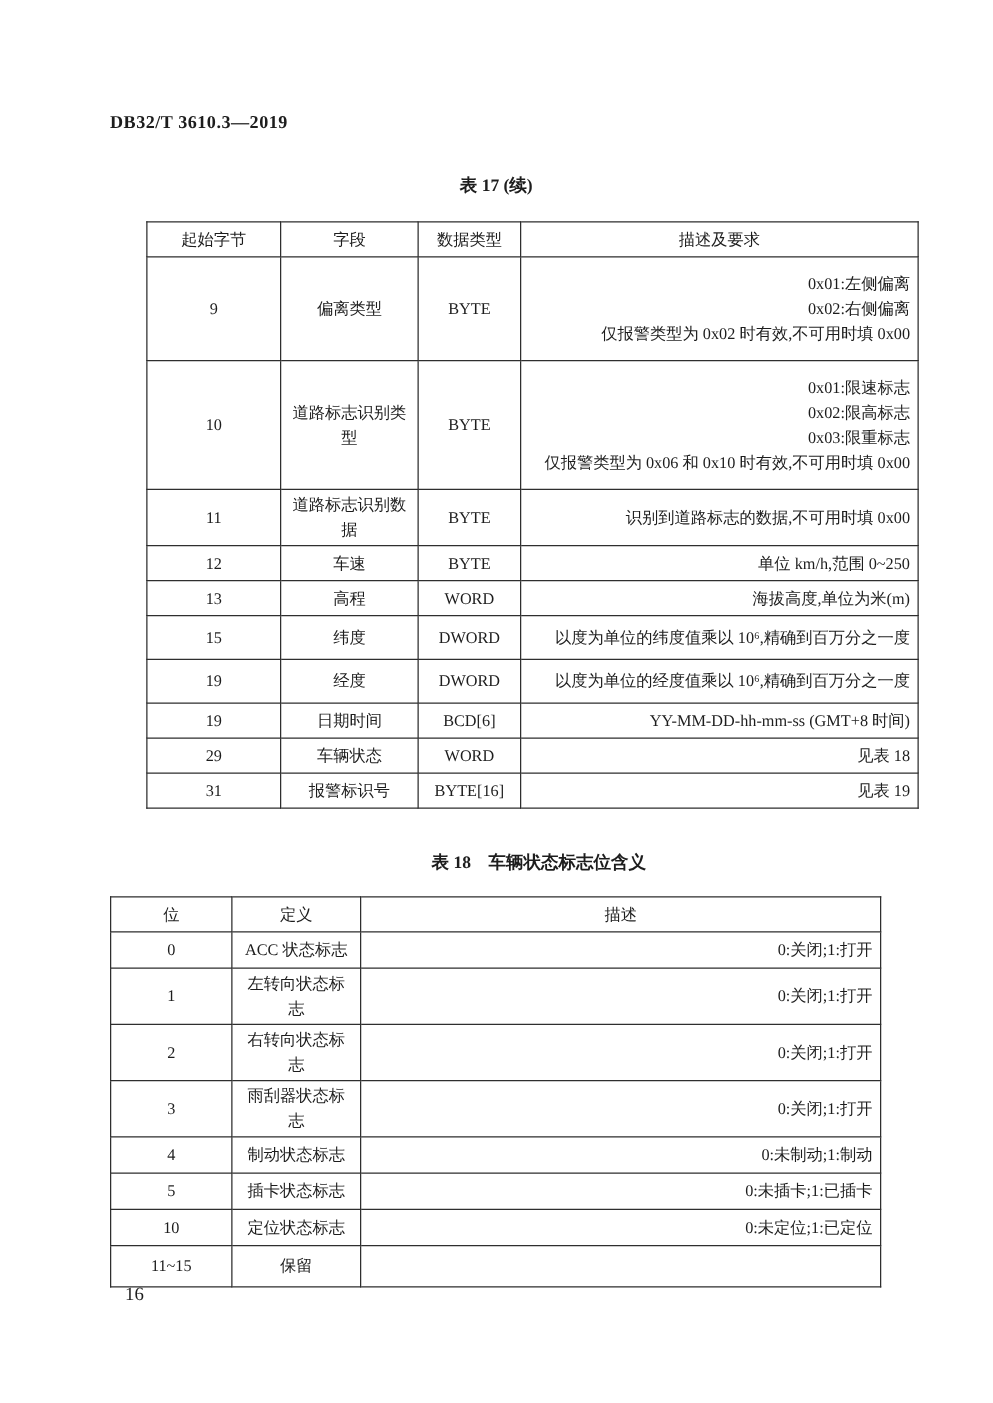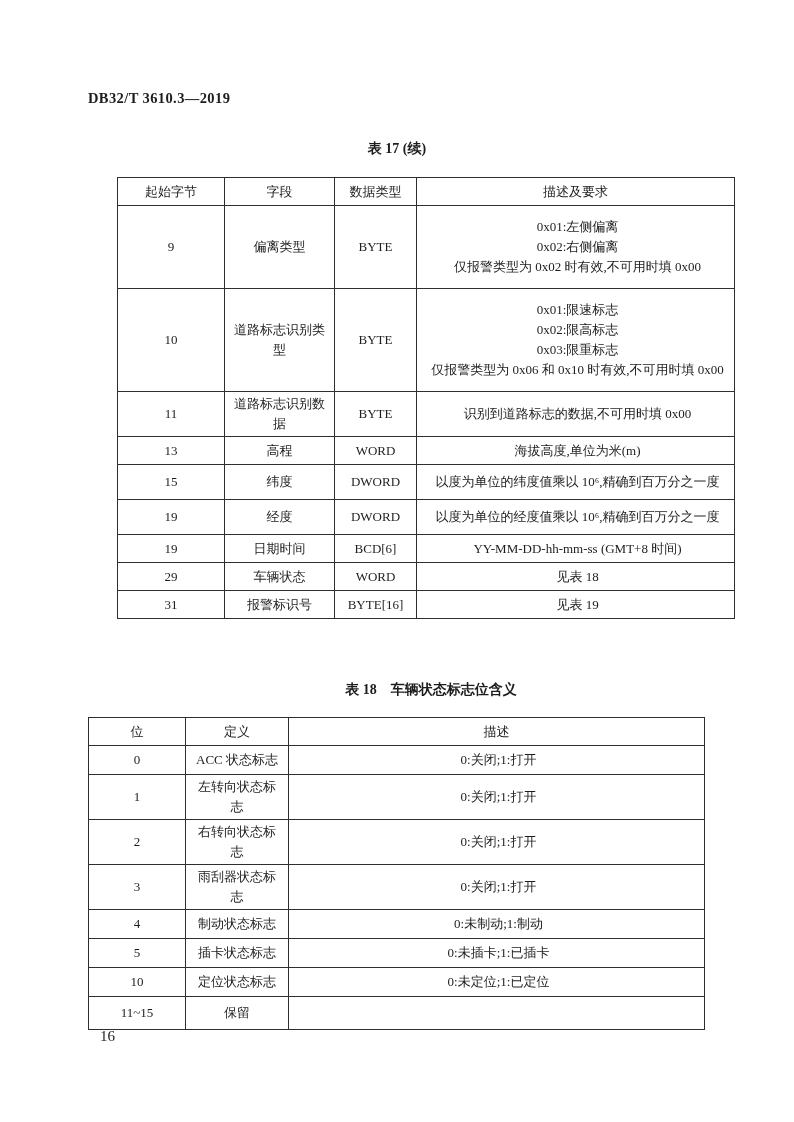--- a/index.html
+++ b/index.html
@@ -29,21 +29,21 @@
   #table18 { left: 88px; top: 717px; width: 616px; }
   th, td {
     border: 1px solid #2e2e2e;
     font-size: 13px; font-weight: normal;
     line-height: 20px;
     padding: 2px 6px;
     vertical-align: middle;
   }
   th { text-align: center; height: 28px; }
   .c1, .c2, .c3 { text-align: center; }
-  .c4 { text-align: center; padding-left: 10px; }
+  .c4 { text-align: right; padding-left: 10px; }
   tr.h28 td { height: 28px; }
   tr.pad11 td { padding-top: 11px; padding-bottom: 11px; }
   tr.pad7 td { padding-top: 7px; padding-bottom: 7px; }
   #table18 td { height: 29px; }
   #table18 tr.tall td { height: 33px; }
   .page-number {
     position: absolute; left: 100px; top: 1028px;
     font-size: 15px;
   }
 </style>
@@ -91,20 +91,28 @@
   </tr>
   <tr class="h28">
     <td class="c1">11</td>
     <td class="c2">道路标志识别数据</td>
     <td class="c3">BYTE</td>
     <td class="c4">
       <div>识别到道路标志的数据,不可用时填 0x00</div>
     </td>
   </tr>
   <tr class="h28">
+    <td class="c1">12</td>
+    <td class="c2">车速</td>
+    <td class="c3">BYTE</td>
+    <td class="c4">
+      <div>单位 km/h,范围 0~250</div>
+    </td>
+  </tr>
+  <tr class="h28">
     <td class="c1">13</td>
     <td class="c2">高程</td>
     <td class="c3">WORD</td>
     <td class="c4">
       <div>海拔高度,单位为米(m)</div>
     </td>
   </tr>
   <tr class="pad7">
     <td class="c1">15</td>
     <td class="c2">纬度</td>

